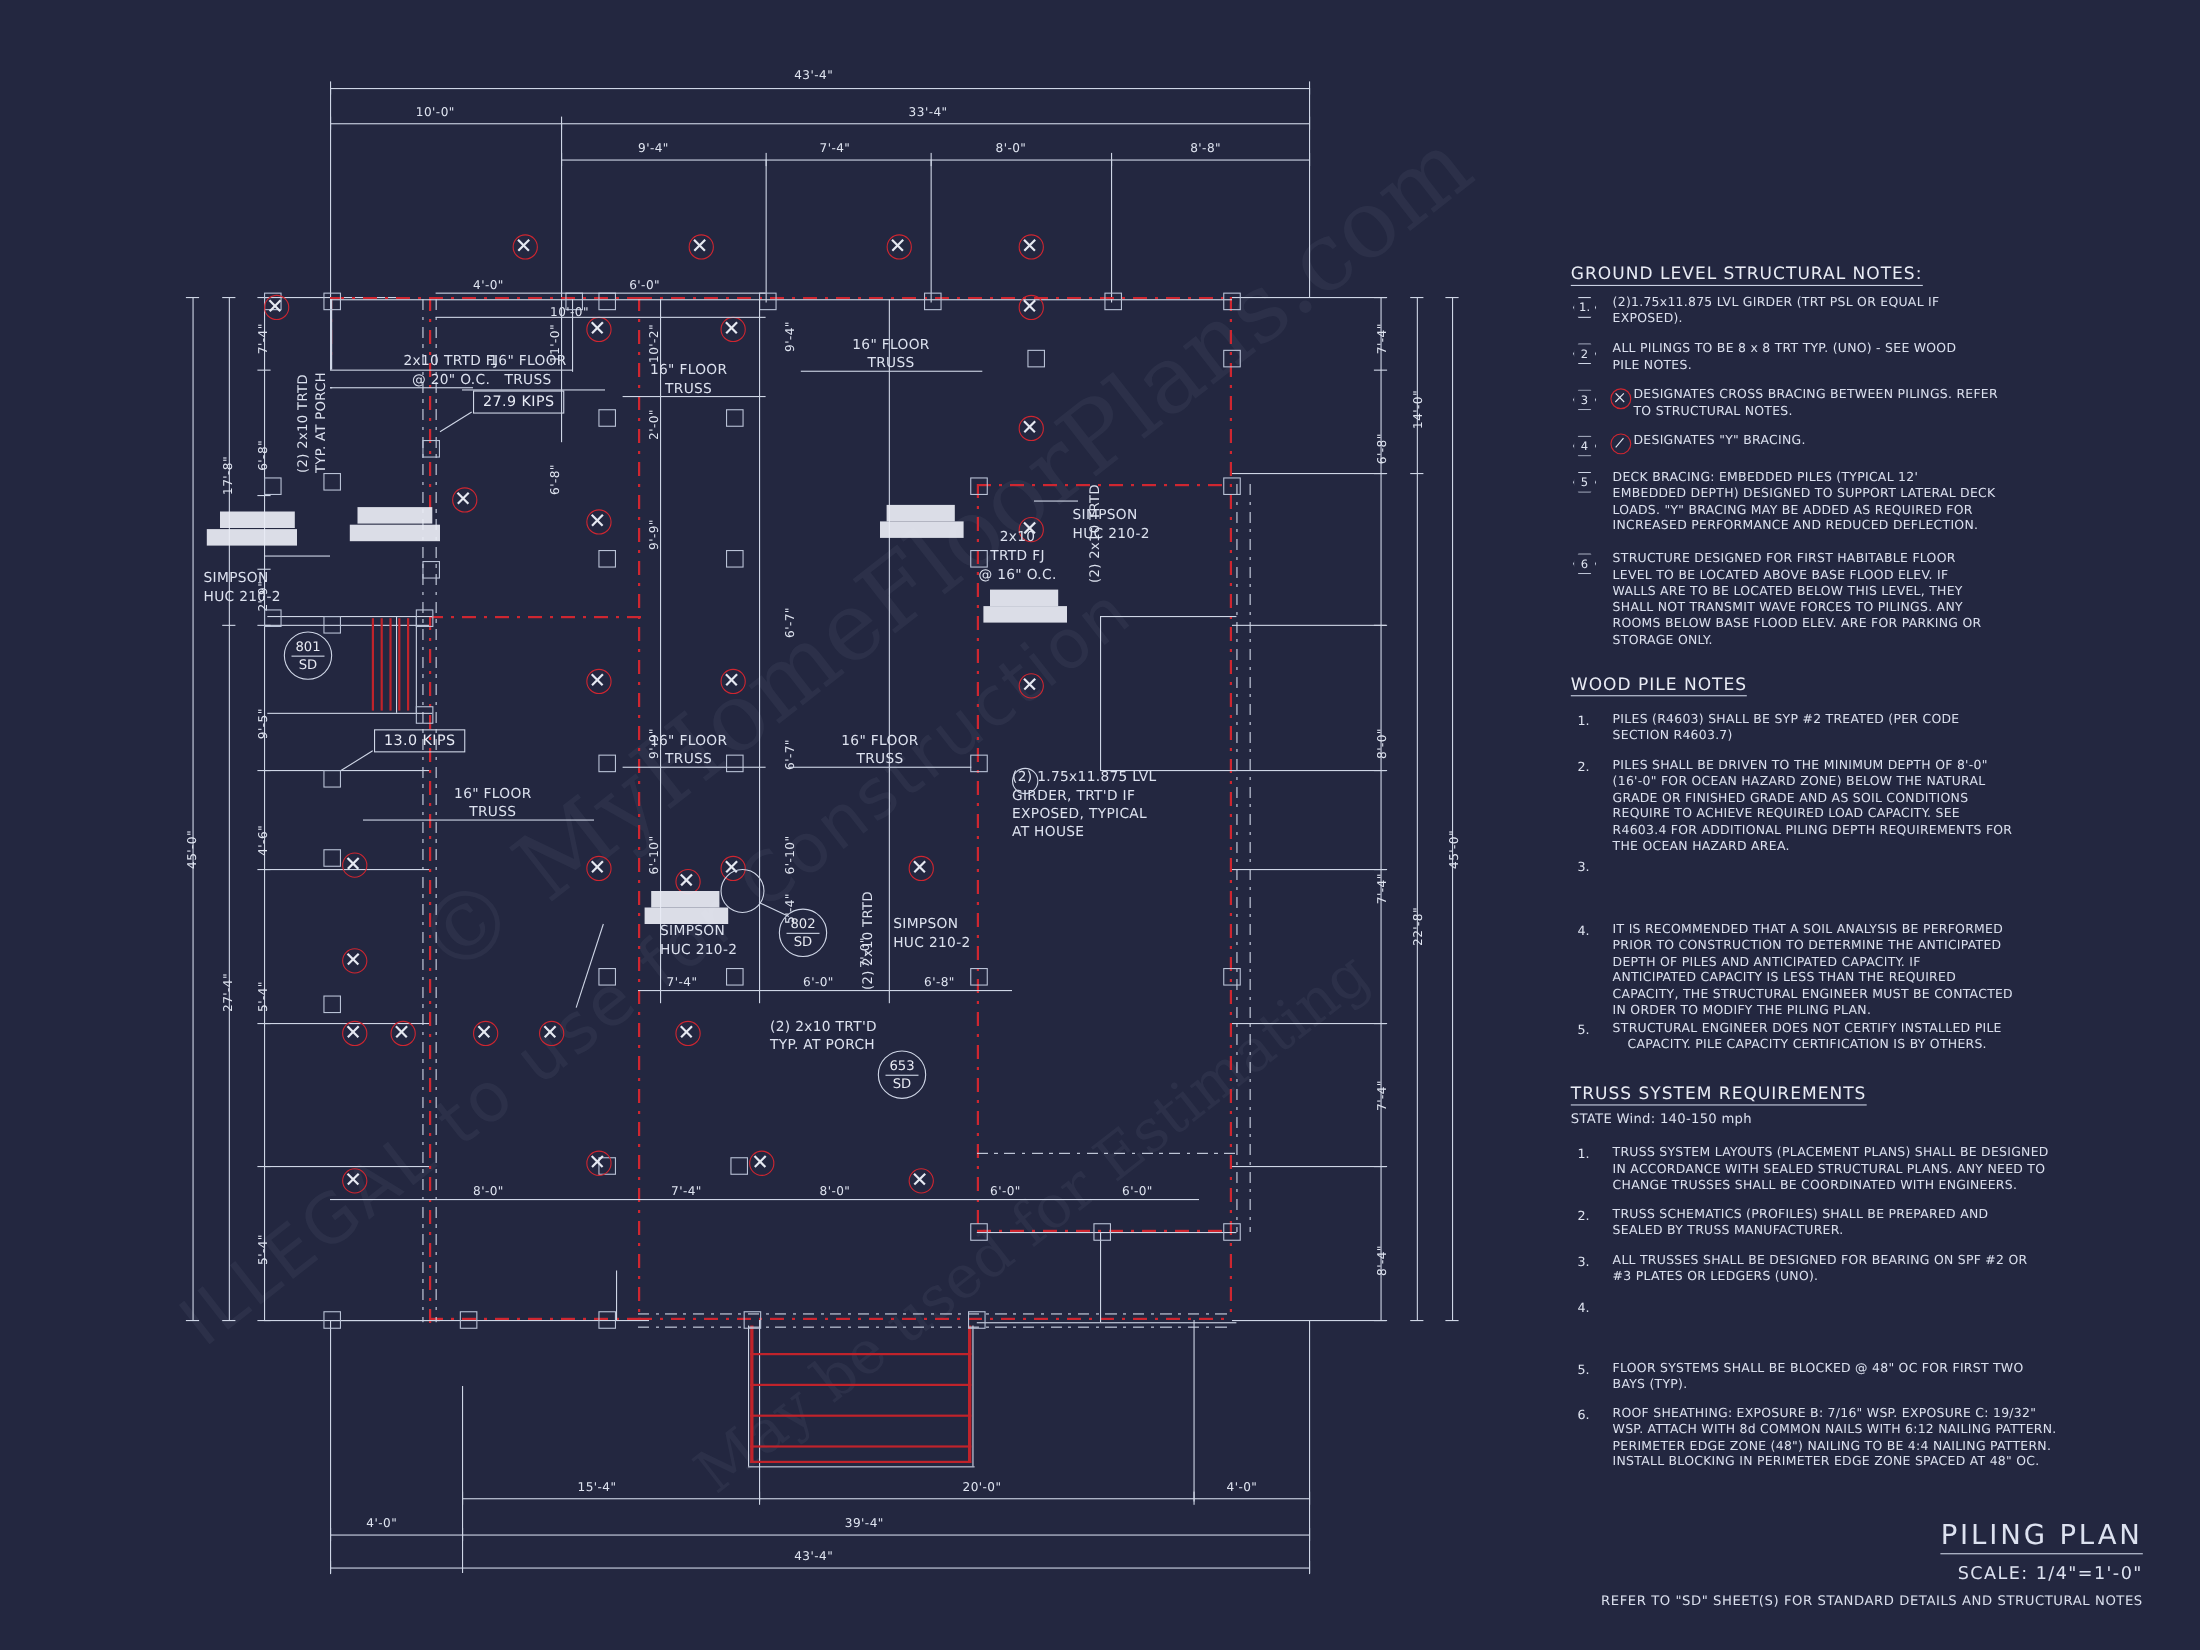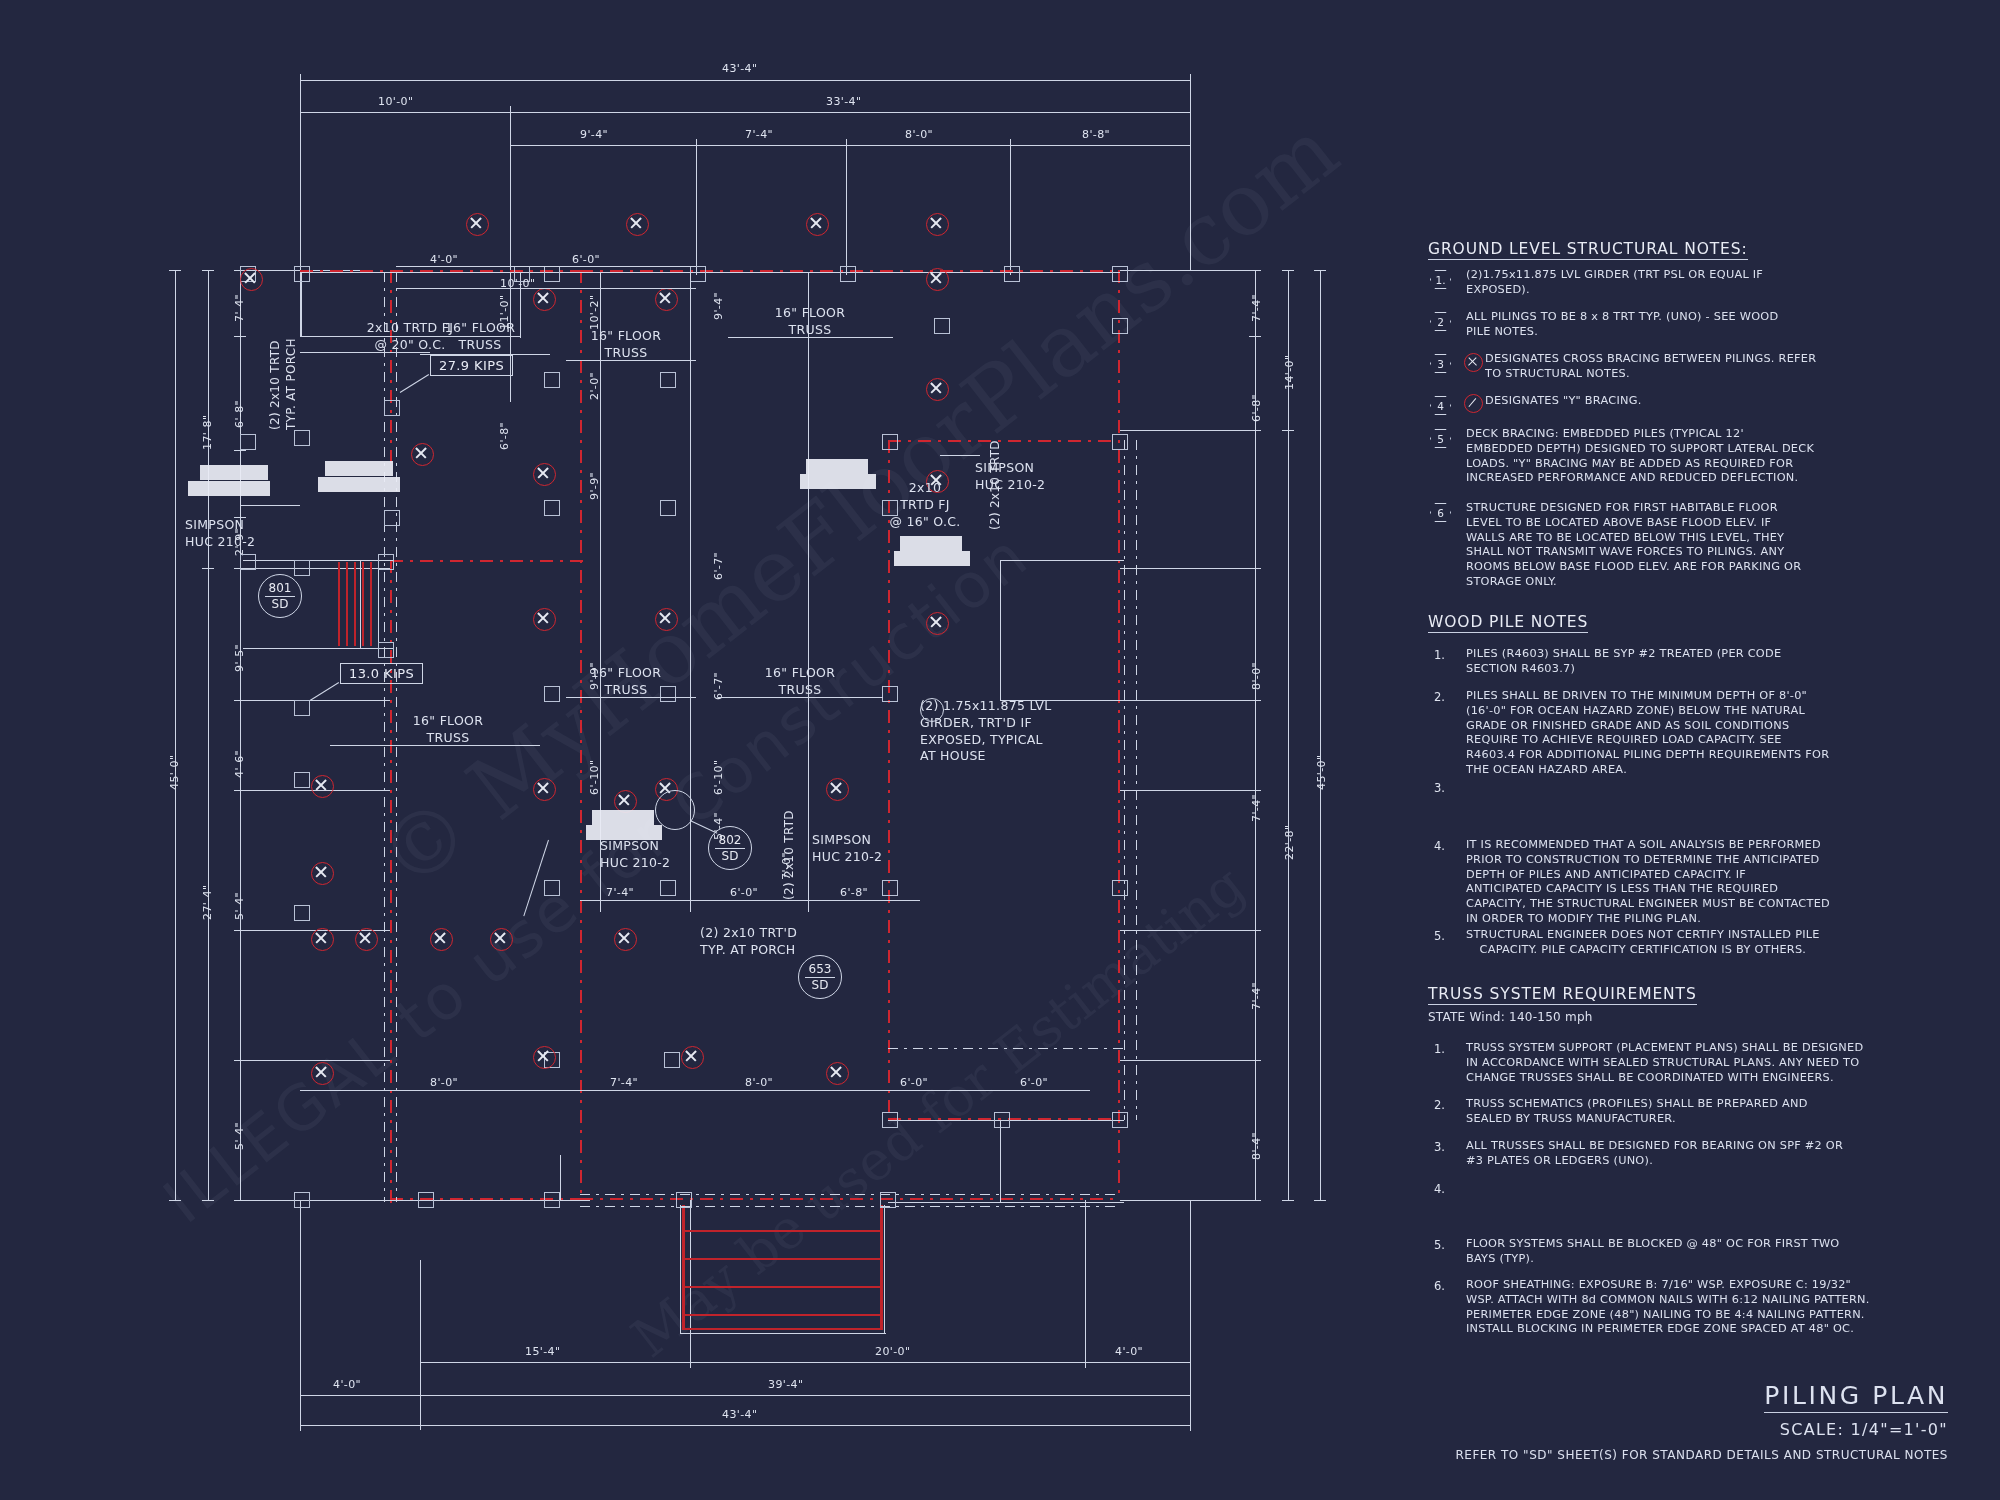--- a/index.html
+++ b/index.html
@@ -565,21 +565,21 @@
 ANTICIPATED CAPACITY IS LESS THAN THE REQUIRED
 CAPACITY, THE STRUCTURAL ENGINEER MUST BE CONTACTED
 IN ORDER TO MODIFY THE PILING PLAN.</div>
     <div class="pnum" style="left:6px;top:929px;">5.</div>
     <div class="ptxt" style="left:38px;top:928px;white-space:pre-line;text-align:center;">STRUCTURAL ENGINEER DOES NOT CERTIFY INSTALLED PILE
 CAPACITY. PILE CAPACITY CERTIFICATION IS BY OTHERS.</div>
 
     <div class="ph" style="left:0px;top:985px;">TRUSS SYSTEM REQUIREMENTS</div>
     <div class="ptxt" style="left:0px;top:1010px;font-size:12px;">STATE Wind: 140-150 mph</div>
     <div class="pnum" style="left:6px;top:1042px;">1.</div>
-    <div class="ptxt" style="left:38px;top:1041px;white-space:pre-line;">TRUSS SYSTEM SUPPORT (PLACEMENT PLANS)  SHALL BE DESIGNED
+    <div class="ptxt" style="left:38px;top:1041px;white-space:pre-line;">TRUSS SYSTEM LAYOUTS (PLACEMENT PLANS)  SHALL BE DESIGNED
 IN ACCORDANCE WITH SEALED STRUCTURAL PLANS. ANY NEED TO
 CHANGE TRUSSES SHALL BE COORDINATED  WITH  ENGINEERS.</div>
     <div class="pnum" style="left:6px;top:1098px;">2.</div>
     <div class="ptxt" style="left:38px;top:1097px;white-space:pre-line;">TRUSS SCHEMATICS (PROFILES) SHALL BE  PREPARED AND
 SEALED BY TRUSS  MANUFACTURER.</div>
     <div class="pnum" style="left:6px;top:1140px;">3.</div>
     <div class="ptxt" style="left:38px;top:1139px;white-space:pre-line;">ALL TRUSSES SHALL BE DESIGNED FOR  BEARING ON SPF #2 OR
 #3 PLATES OR LEDGERS  (UNO).</div>
     <div class="pnum" style="left:6px;top:1182px;">4.</div>
     <div class="pnum" style="left:6px;top:1238px;">5.</div>

